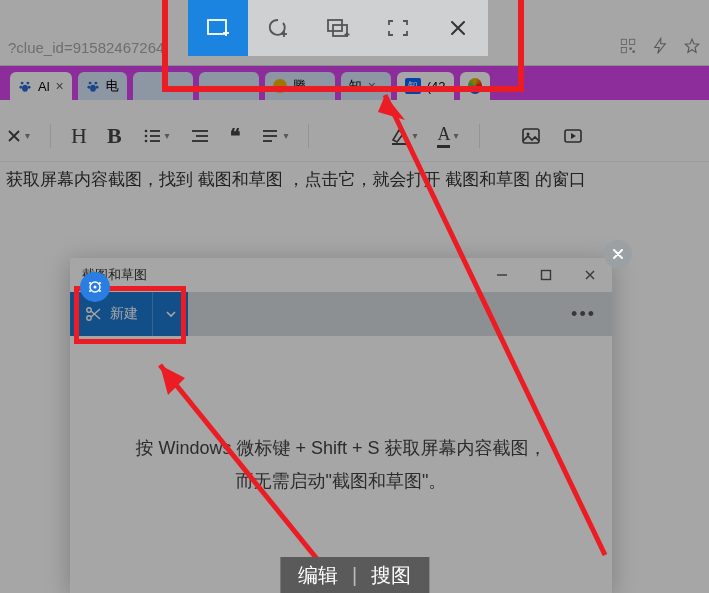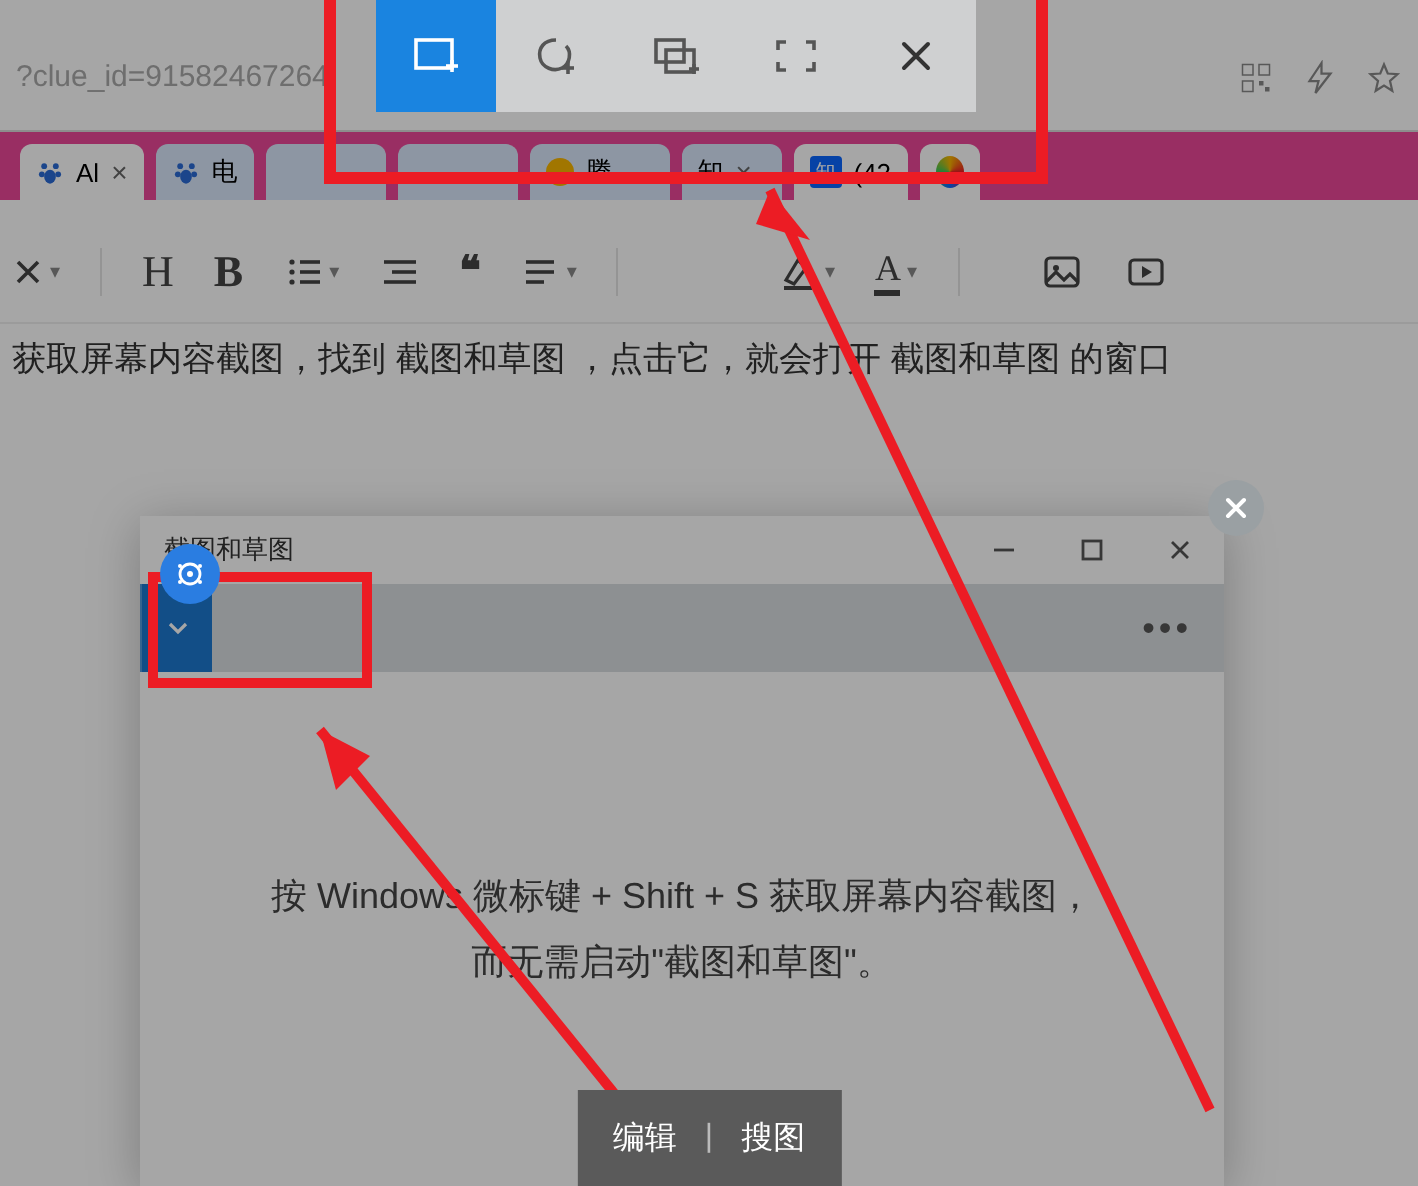--- a/index.html
+++ b/index.html
@@ -12,27 +12,27 @@
 .snipbar .cell.active{background:#1a84e0}
 .snipseg{stroke:#555;stroke-width:1.8;fill:none}
 .snipbar .cell.active .snipseg{stroke:#fff}
 .snipcorners path{stroke:#555;stroke-width:1.8;fill:none}
 .snipx{stroke:#333;stroke-width:2;stroke-linecap:round}
 
 .redbox{position:absolute;border:6px solid #ec1c24;z-index:85;pointer-events:none}
 .redbox.top{top:-6px;left:162px;width:362px;height:98px}
 
 
-.urlbar{position:absolute;top:30px;left:0;right:0;height:36px;border-bottom:1px solid #d9d9d9;display:flex;align-items:flex-start;padding:0 8px;z-index:20;background:#fff}
+.urlbar{position:absolute;top:30px;left:0;right:0;height:36px;border-bottom:1px solid #d9d9d9;display:flex;align-items:center;padding:0 8px;z-index:20;background:#fff}
 .urltext{color:#aaa;font-size:15px;flex:1;white-space:nowrap;overflow:hidden}
 .urlicons{display:flex;gap:14px;align-items:center;color:#777}
 .urlicons svg{width:18px;height:18px}
 
 
-.tabstrip{position:absolute;top:66px;left:0;right:0;height:34px;background:#ec4899;display:flex;align-items:flex-end;z-index:20;padding-left:10px}
+.tabstrip{position:absolute;top:66px;left:0;right:0;height:34px;background:#d946ef;display:flex;align-items:flex-end;z-index:20;padding-left:10px}
 .tab{height:28px;border-radius:6px 6px 0 0;display:flex;align-items:center;padding:0 8px;font-size:13px;margin-right:6px;gap:6px;background:#d9e7fb}
 .tab.active{background:#fff}
 .tabclose{color:#666;font-size:14px}
 .tab.zhihu{background:#fff}
 .favpaw{width:14px;height:14px;color:#2a6bd6}
 
 
 .edbar{position:absolute;top:110px;left:0;right:0;height:52px;background:#fff;display:flex;align-items:center;gap:20px;padding:0 6px;z-index:20;border-bottom:1px solid #eee}
 .edbar .sep{width:1px;height:24px;background:#e4e4e4}
 .edicon{color:#444;display:flex;align-items:center;gap:3px}
@@ -46,21 +46,21 @@
 .snipwin{position:absolute;top:258px;left:70px;width:542px;height:335px;background:#fff;z-index:30;box-shadow:0 4px 24px rgba(0,0,0,.25)}
 .swtitle{position:absolute;top:0;left:0;right:0;height:34px;display:flex;align-items:center;padding-left:12px;font-size:13px;color:#333;background:#fff}
 .swtitle .winbtns{position:absolute;right:0;top:0;display:flex}
 .winbtn{width:44px;height:34px;display:flex;align-items:center;justify-content:center;color:#555}
 .swbar{position:absolute;top:34px;left:0;right:0;height:44px;background:#d9dde0;display:flex;align-items:center}
 .newbtn{height:44px;background:#1d78d0;color:#fff;display:flex;align-items:center;padding:0 14px;font-size:14px;gap:8px}
 .newchev{width:36px;height:44px;background:#1d78d0;border-left:1px solid rgba(255,255,255,.25);display:flex;align-items:center;justify-content:center;color:#fff}
 .swbar .dots{margin-left:auto;margin-right:16px;color:#555;font-size:18px;letter-spacing:2px}
 .swbody{position:absolute;top:78px;left:0;right:0;bottom:0;background:#fff;display:flex;flex-direction:column;align-items:center;justify-content:center;padding:20px}
 .swmsg{font-size:18px;color:#444;text-align:center;line-height:1.8}
-.editbar{position:absolute;bottom:0;left:50%;transform:translateX(-50%);height:48px;background:#5a5a5a;color:#fff;display:flex;align-items:center;padding:0 18px;font-size:16px;gap:14px;z-index:90}
+.editbar{position:absolute;bottom:0;left:50%;transform:translateX(-50%);height:36px;background:#5a5a5a;color:#fff;display:flex;align-items:center;padding:0 18px;font-size:20px;gap:14px;z-index:90}
 .editbar .div{color:#bbb}
 
 .redbox.new{top:286px;left:74px;width:112px;height:58px;border-width:5px}
 
 .closecircle{position:absolute;top:240px;left:604px;width:28px;height:28px;border-radius:50%;background:#9aa0a3;display:flex;align-items:center;justify-content:center;color:#fff;z-index:60}
 .badge{position:absolute;top:272px;left:80px;width:30px;height:30px;border-radius:50%;background:#2a7de1;z-index:95;display:flex;align-items:center;justify-content:center;color:#fff}
 
 .arrow{position:absolute;z-index:88;pointer-events:none}
 </style>
 </head>
@@ -245,20 +245,28 @@
           </svg>
         </div>
       <div class="winbtn">
           <svg width="12" height="12" viewBox="0 0 12 12">
             <path d="M2 2 L10 10 M10 2 L2 10" stroke="#555" stroke-width="1.4"></path>
           </svg>
         </div>
     </div>
   </div>
   <div class="swbar">
+    <div class="newbtn">
+      <svg width="18" height="18" viewBox="0 0 18 18">
+          <circle cx="5" cy="5" r="2.2" fill="none" stroke="#fff" stroke-width="1.4"></circle>
+          <circle cx="5" cy="13" r="2.2" fill="none" stroke="#fff" stroke-width="1.4"></circle>
+          <path d="M7 6 L16 14 M7 12 L16 4" stroke="#fff" stroke-width="1.4"></path>
+        </svg>
+      <span>新建</span>
+    </div>
     <div class="newchev">
         <svg width="12" height="12" viewBox="0 0 12 12">
           <path d="M2 4 L6 8 L10 4" fill="none" stroke="#fff" stroke-width="1.6"></path>
         </svg>
       </div>
     <div class="dots">•••</div>
   </div>
   <div class="swbody">
     <div class="swmsg">
       <div>按 Windows 微标键 + Shift + S 获取屏幕内容截图，</div>

